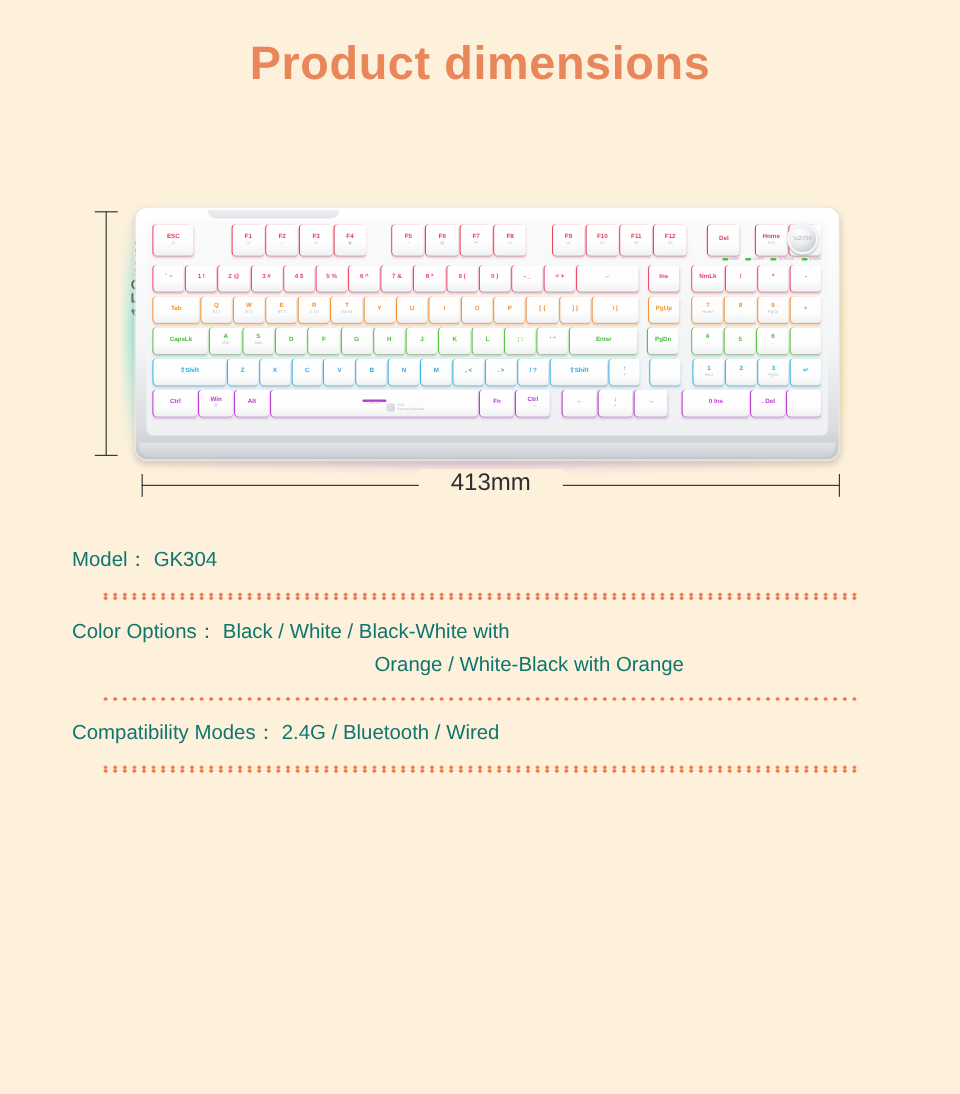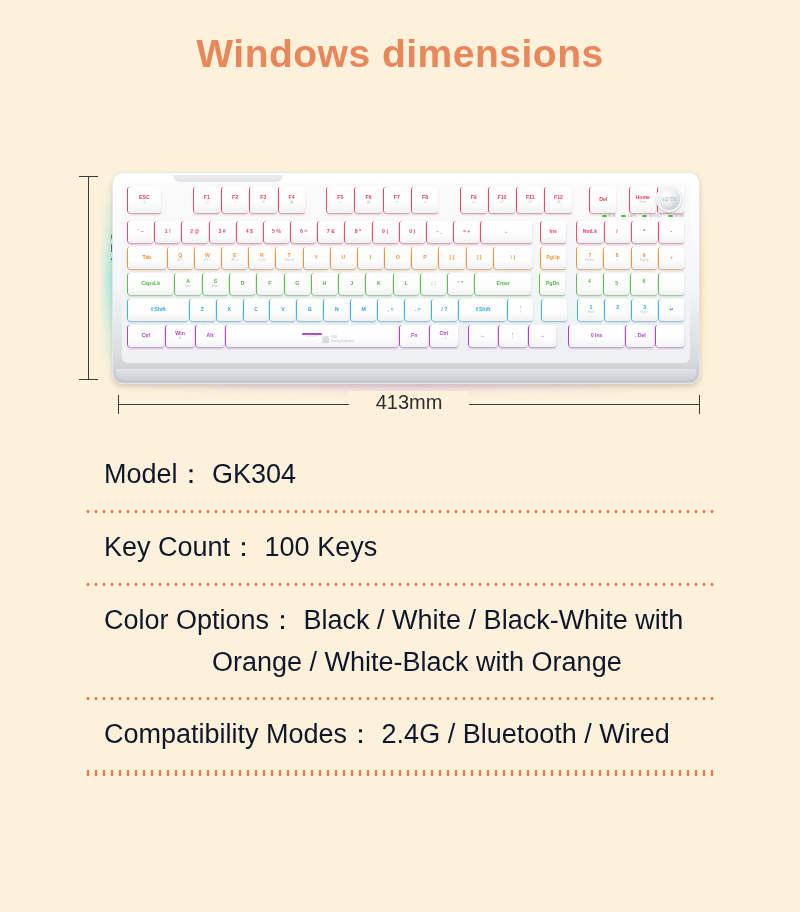--- a/index.html
+++ b/index.html
@@ -117,34 +117,34 @@
 
   
   .specs{position:absolute;left:0;top:440px;width:800px;}
   .sep{
     height:3px;margin:0 84px;
     background-image:radial-gradient(circle, #F1764A 1.4px, rgba(0,0,0,0) 1.6px);
     background-size:8px 3px;background-repeat:repeat-x;background-position:left center;
   }
   .spec-row{padding:0 0 0 0;}
   .spec-text{
-    margin:0;padding:14px 86px 14px 104px;
-    font-size:27px;line-height:1.55;color:#0f172a;
+    margin:0;padding:14px 86px 14px 60px;
+    font-size:17px;line-height:1.55;color:#0f766e;
     text-indent:0;
   }
   .spec-text.two-line{text-align:left;}
-  .spec-text .ln2{display:block;padding-left:108px;}
+  .spec-text .ln2{display:block;padding-left:108px;text-align:center;}
   .spec-text .ln2.narrow{padding-left:186px;}
 </style>
 </head>
 <body>
 
 <div class="page">
 
-  <div class="title">Windows dimensions</div>
+  <div class="title">Product dimensions</div>
 
   <div class="dimline-v">
     <span class="cap t"></span>
     <span class="cap b"></span>
   </div>
   <div class="vlabel">150mm</div>
 
   <div class="kb-wrap">
     <div class="kb-glow"></div>
     <div class="kb-case">
@@ -546,23 +546,20 @@
     <span class="cap l"></span>
     <span class="cap r"></span>
     <span class="hlabel">413mm</span>
   </div>
 
   <div class="specs" id="spec-list">
       <div class="spec-row">
         <div class="spec-text">Model： GK304</div>
       </div>
       <div class="sep"></div>
-      <div class="spec-row">
-        <div class="spec-text">Key Count： 100 Keys</div>
-      </div>
       <div class="sep"></div>
       <div class="spec-row">
         <div class="spec-text two-line">Color Options： Black / White / Black-White with<span class="ln2">Orange / White-Black with Orange</span></div>
       </div>
       <div class="sep"></div>
       <div class="spec-row">
         <div class="spec-text">Compatibility Modes： 2.4G / Bluetooth / Wired</div>
       </div>
       <div class="sep"></div>
       <div class="sep"></div>

